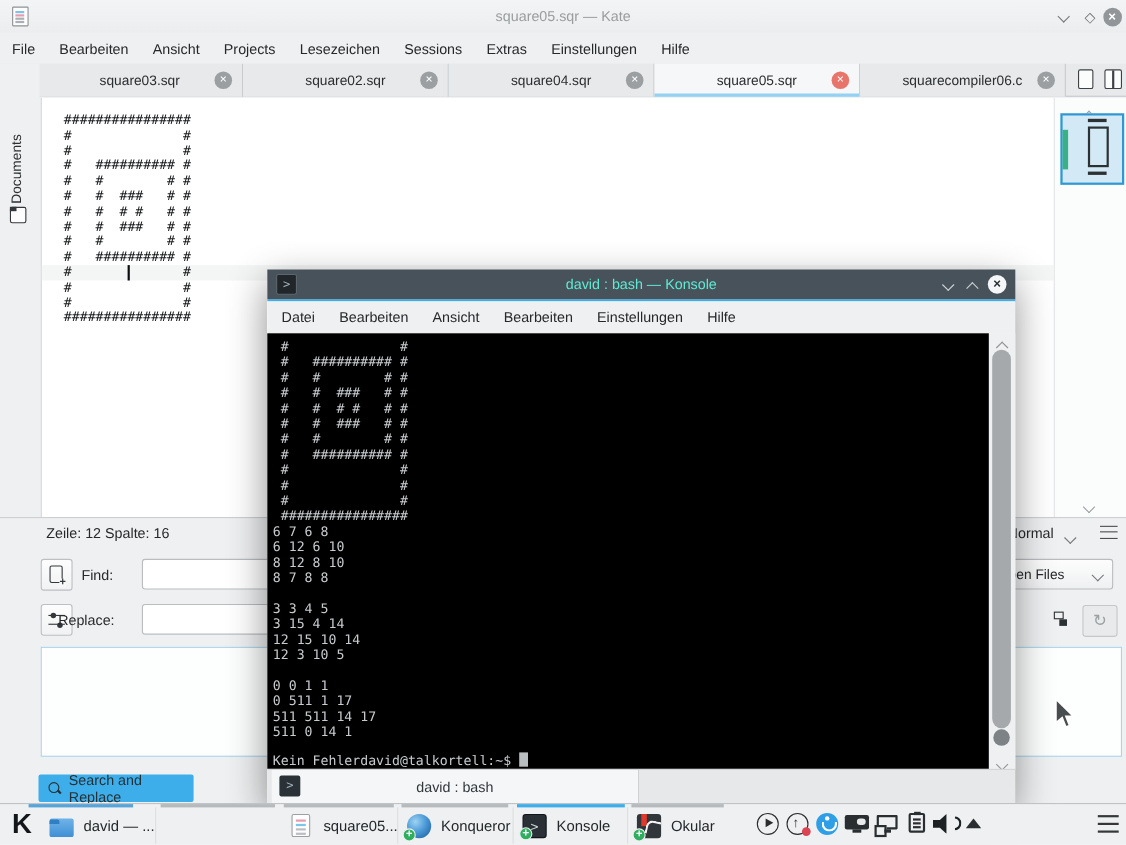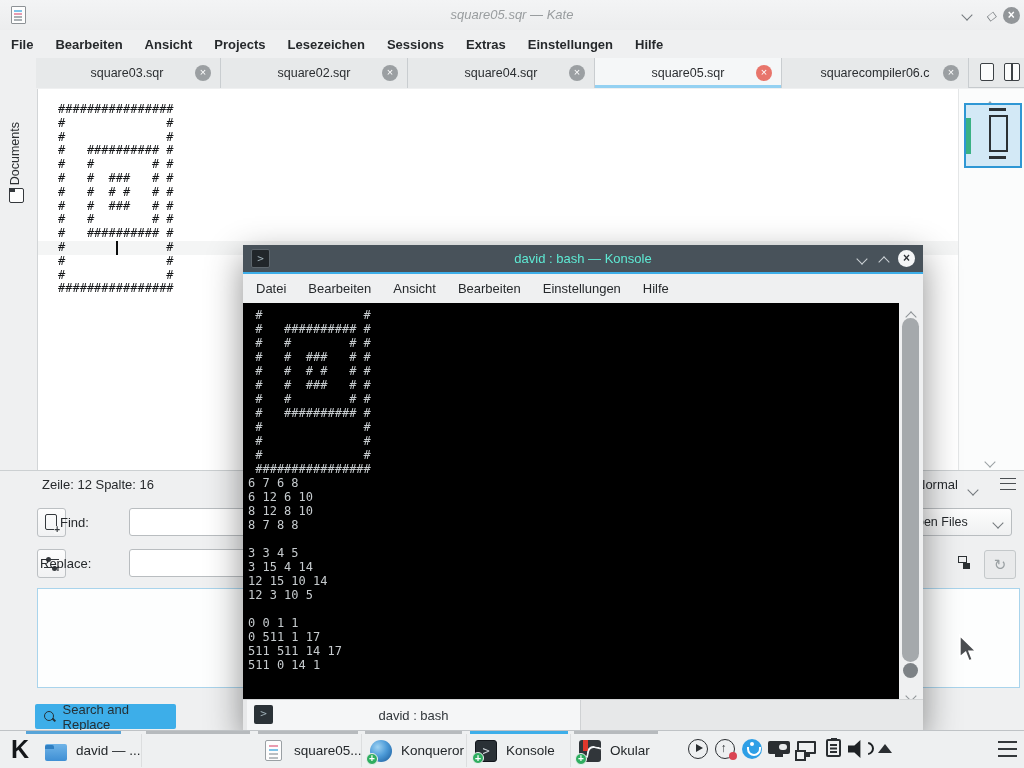--- a/index.html
+++ b/index.html
@@ -2,32 +2,32 @@
 <html><head>
 <meta charset="utf-8">
 <style>
   * { margin:0; padding:0; box-sizing:border-box; }
   body { font-family:"Liberation Sans", sans-serif; }
   .screen { position:relative; width:1024px; height:768px; overflow:hidden; background:#eff0f1; }
   .abs { position:absolute; }
 
   
   .kate-titlebar { position:absolute; left:0; top:0; width:1024px; height:36px;
-    background:linear-gradient(#f3f4f5,#ebeced); border-bottom:1px solid #dcdfe1;font-style:italic; }
+    background:linear-gradient(#f3f4f5,#ebeced); border-bottom:1px solid #dcdfe1; }
   .kate-title { position:absolute; left:0; right:0; top:7px; text-align:center; font-size:13px; color:#999d9f; }
   .kate-appicon { position:absolute; left:11px; top:6px; width:15px; height:18px; background:#fdfdfd; border:1px solid #8d9296; border-radius:1px; }
   .kate-appicon::after { content:""; position:absolute; left:2px; top:3px; width:8px; height:1.5px; background:#7ec3e8; box-shadow:0 3px 0 #e89bb0, 0 6px 0 #aab0b4, 0 9px 0 #aab0b4; }
   .chev { display:inline-block; width:8px; height:8px; border-left:1.6px solid #74797d; border-bottom:1.6px solid #74797d; }
   .chev.down { transform:rotate(-45deg); }
   .chev.up { transform:rotate(135deg); }
   .winbtn { position:absolute; top:6px; width:18px; height:18px; display:flex; align-items:center; justify-content:center; }
   .circle-close { width:17px; height:17px; border-radius:50%; background:#929699; color:#fff; font-size:12px; line-height:16px; text-align:center; font-weight:bold; }
   .diamond { color:#74797d; font-size:13px; }
 
-  .kate-menubar { position:absolute; left:0; top:30px; width:1024px; height:28px; display:flex; align-items:center; background:#eff0f1;font-weight:bold; }
+  .kate-menubar { position:absolute; left:0; top:30px; width:1024px; height:28px; display:flex; align-items:center; background:#eff0f1; }
   .kate-menubar .mi, .k-menubar .mi { padding:0 11px; font-size:13px; color:#26292c; }
 
   .kate-tabbar { position:absolute; left:0; top:58px; width:1024px; height:30px; background:#e7e9ea; border-bottom:1px solid #c6cacd; }
   .tabs { position:absolute; left:34px; top:0; height:30px; display:flex; }
   .tab { position:relative; width:187px; height:30px; display:flex; align-items:center; justify-content:center;
     font-size:12.5px; color:#2b2e31; border-right:1px solid #c9cdd0; background:#e7e9ea; }
   .tab.active { background:#f5f7f8; }
   .tab.active::after { content:""; position:absolute; left:0; right:0; bottom:0; height:3px; background:#94d1f2; }
   .tab-close { position:absolute; right:9px; top:7px; width:16px; height:16px; border-radius:50%; background:#9b9fa2; color:#fff; font-size:11px; line-height:15px; text-align:center; }
   .tab.active .tab-close { background:#e8756b; }
@@ -62,21 +62,21 @@
   .ico-lines { position:absolute; left:1000px; top:7px; width:16px; height:12px;
     border-top:1.8px solid #4a4e52; border-bottom:1.8px solid #4a4e52; }
   .ico-lines::after { content:""; position:absolute; left:0; top:3.5px; width:16px; height:1.8px; background:#4a4e52; }
 
   .tool-btn { position:absolute; width:29px; height:29px; border:1px solid #bcc0c3; border-radius:3px; background:linear-gradient(#fdfdfd,#f1f2f3); }
   .ico-addsearch { position:absolute; left:7px; top:5px; width:12px; height:16px; border:1.5px solid #34383c; border-radius:2px; }
   .ico-addsearch::after { content:"+"; position:absolute; right:-4px; bottom:-5px; font-size:10px; font-weight:bold; color:#34383c; background:#f7f8f8; line-height:8px; }
   .ico-sliders { position:absolute; left:6px; top:9px; width:15px; height:9px; border-top:1.8px solid #34383c; border-bottom:1.8px solid #34383c; }
   .ico-sliders::before { content:""; position:absolute; left:2px; top:-3.5px; width:5px; height:5px; border-radius:50%; background:#34383c; }
   .ico-sliders::after { content:""; position:absolute; right:2px; top:5.5px; width:5px; height:5px; border-radius:50%; background:#34383c; }
-  .panel-label { position:absolute; font-size:13px; color:#26292c; text-align:left; }
+  .panel-label { position:absolute; font-size:13px; color:#26292c; text-align:center; }
   .panel-input { position:absolute; height:28px; width:741px; left:129px; border:1px solid #b9bdc0; border-radius:3px; background:#fff; padding:0 8px; font-size:13px; color:#26292c; outline:none; }
   .scope-select { position:absolute; left:880px; top:508px; width:132px; height:28px; border:1px solid #b9bdc0; border-radius:3px;
     background:linear-gradient(#fdfdfd,#eff0f1); font-size:12.5px; color:#26292c; line-height:26px; padding-left:13px; }
   .scope-select .chev { position:absolute; right:9px; top:10px; }
   .ico-tree { position:absolute; left:955px; top:556px; width:17px; height:16px; }
   .ico-tree::before { content:""; position:absolute; left:3px; top:0; width:7px; height:5px; border:1.7px solid #2c3134; }
   .ico-tree::after { content:""; position:absolute; left:8px; top:7px; width:7px; height:6px; background:#2c3134; }
   .btn-refresh { position:absolute; left:984px; top:550px; width:32px; height:29px; border:1px solid #c4c8ca; border-radius:3px; background:#e9eaeb; color:#9aa0a3; font-size:15px; text-align:center; line-height:27px; }
   .results-box { position:absolute; left:37px; top:588px; width:983px; height:100px; border:1px solid #a9d4ec; background:#fdfefe; }
 
@@ -337,20 +337,21 @@
 3 3 4 5
 3 15 4 14
 12 15 10 14
 12 3 10 5
 
 0 0 1 1
 0 511 1 17
 511 511 14 17
 511 0 14 1
 </pre>
+        <div class="k-prompt"><span>Kein Fehlerdavid@talkortell:~$</span><span class="term-cursor"></span></div>
       </div>
       <div class="k-scroll">
         <div class="sm-chev" style="left:8px; top:4px;"><span class="chev up"></span></div>
         <div class="k-thumb"></div>
         <div class="k-dot"></div>
         <div class="sm-chev" style="left:8px; top:383px;"><span class="chev down"></span></div>
       </div>
     </div>
     <div class="k-tabbar">
       <div class="k-tab">

